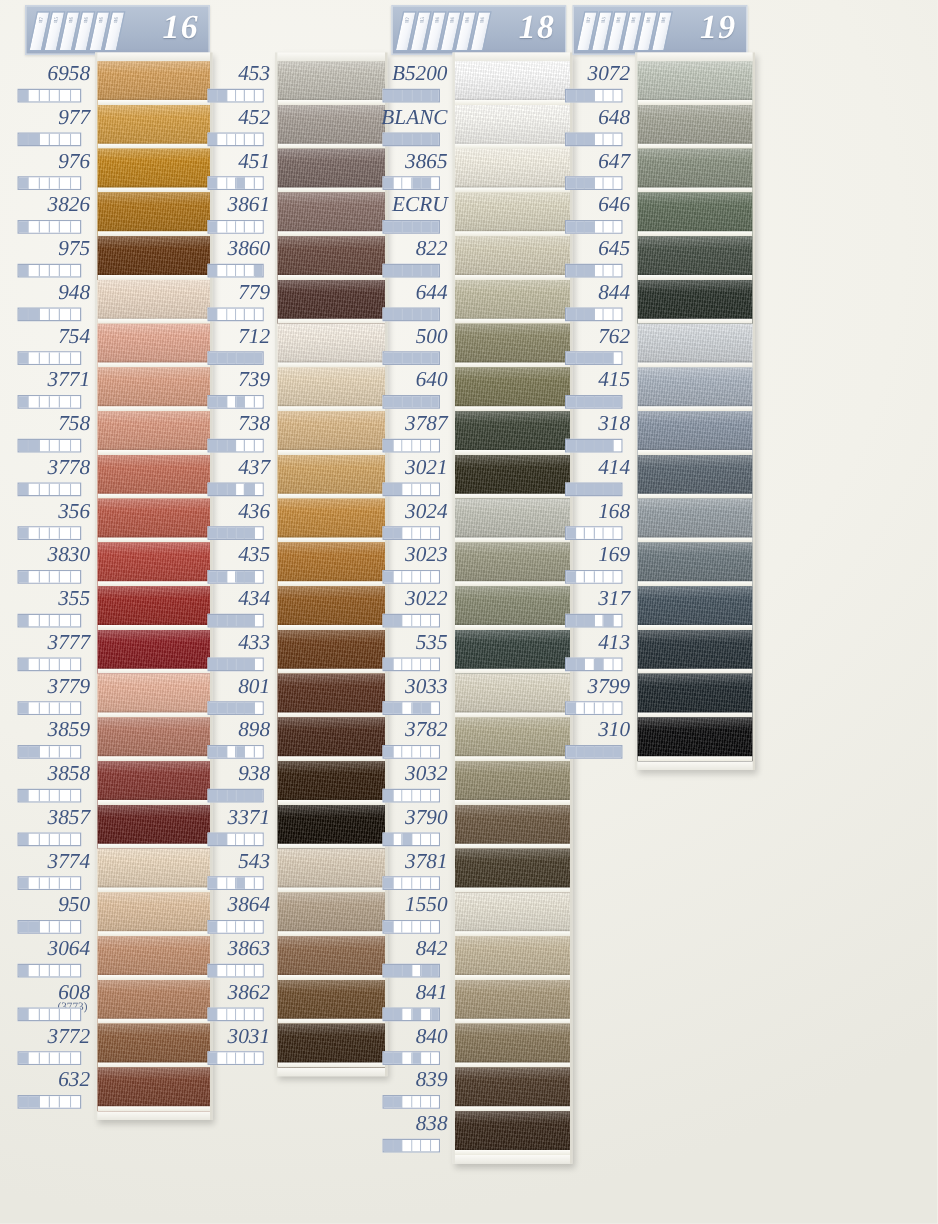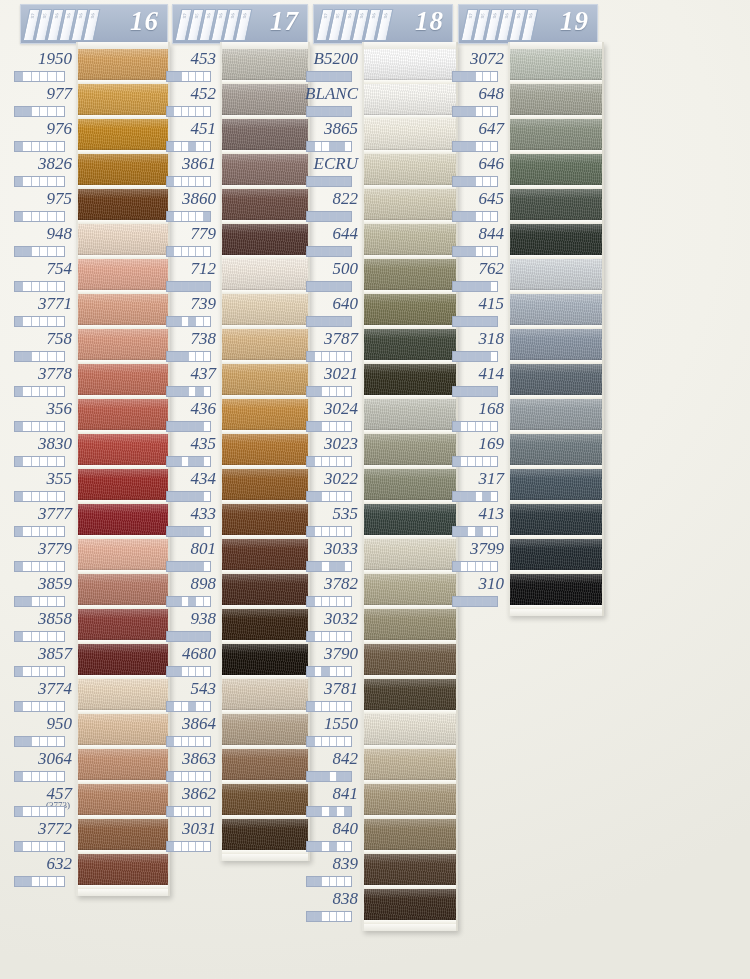--- a/index.html
+++ b/index.html
@@ -253,21 +253,21 @@
       </div>
       <div class="sw" style="background: rgb(126, 68, 48);">
         <div class="tex"></div>
         <div class="gloss"></div>
         <div class="sep"></div>
       </div>
       <div class="cap"></div>
     </div>
     <div class="labels" style="left: 14px; width: 60px; top: 48px;">
       <div class="lrow">
-        <span class="code">1950</span>
+        <span class="code">6958</span>
         <div class="bar" style="width: 49px;">
           <span class="f"></span>
           <span class="e"></span>
           <span class="e"></span>
           <span class="e"></span>
           <span class="e"></span>
           <span class="e"></span>
         </div>
       </div>
       <div class="lrow">
@@ -484,21 +484,21 @@
         <div class="bar" style="width: 49px;">
           <span class="f"></span>
           <span class="e"></span>
           <span class="e"></span>
           <span class="e"></span>
           <span class="e"></span>
           <span class="e"></span>
         </div>
       </div>
       <div class="lrow">
-        <span class="code">457</span>
+        <span class="code">608</span>
         <span class="sub">(3773)</span>
         <div class="bar" style="width: 49px;">
           <span class="f"></span>
           <span class="e"></span>
           <span class="e"></span>
           <span class="e"></span>
           <span class="e"></span>
           <span class="e"></span>
         </div>
       </div>
@@ -517,43 +517,20 @@
         <span class="code">632</span>
         <div class="bar" style="width: 49px;">
           <span class="f"></span>
           <span class="f"></span>
           <span class="e"></span>
           <span class="e"></span>
           <span class="e"></span>
           <span class="e"></span>
         </div>
       </div>
-    </div>
-    <div class="hdr" style="left: 172px; width: 134px;">
-      <div class="skeins">
-        <div class="skein">
-          <i>117</i>
-        </div>
-        <div class="skein">
-          <i>115</i>
-        </div>
-        <div class="skein">
-          <i>116</i>
-        </div>
-        <div class="skein">
-          <i>116</i>
-        </div>
-        <div class="skein">
-          <i>116</i>
-        </div>
-        <div class="skein">
-          <i>116</i>
-        </div>
-      </div>
-      <div class="hdr-num">17</div>
     </div>
     <div class="swatches" style="left: 220px; width: 86px; top: 42px;">
       <div class="cap"></div>
       <div class="sw" style="background: rgb(198, 195, 184);">
         <div class="tex"></div>
         <div class="gloss"></div>
         <div class="sep"></div>
       </div>
       <div class="sw" style="background: rgb(169, 160, 152);">
         <div class="tex"></div>
@@ -849,21 +826,21 @@
         <div class="bar" style="width: 43px;">
           <span class="f"></span>
           <span class="f"></span>
           <span class="f"></span>
           <span class="f"></span>
           <span class="f"></span>
           <span class="f"></span>
         </div>
       </div>
       <div class="lrow">
-        <span class="code">4680</span>
+        <span class="code">3371</span>
         <div class="bar" style="width: 43px;">
           <span class="f"></span>
           <span class="f"></span>
           <span class="e"></span>
           <span class="e"></span>
           <span class="e"></span>
           <span class="e"></span>
         </div>
       </div>
       <div class="lrow">

